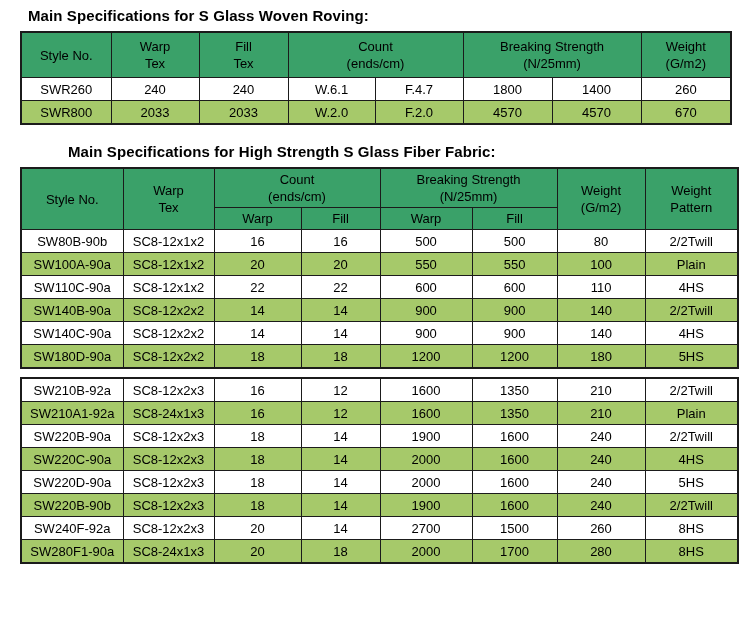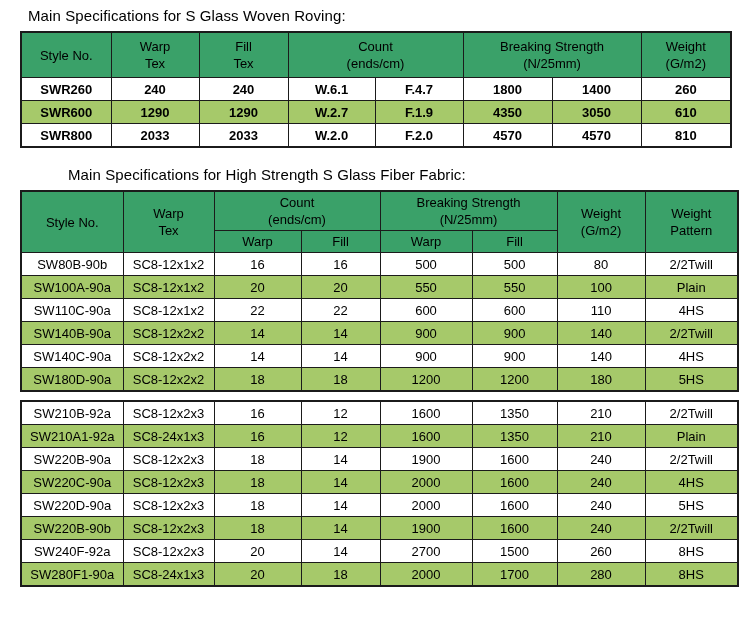--- a/index.html
+++ b/index.html
@@ -10,41 +10,41 @@
     --text:#000000;
   }
   html,body{margin:0;padding:0;background:#fff;}
   body{
     width:748px;height:627px;overflow:hidden;
     font-family:"Liberation Sans","DejaVu Sans",sans-serif;
     color:var(--text);
   }
   .page{padding:6px 0 0 20px;}
   .tbl-title{
-    font-size:15px;font-weight:normal;margin:0 0 6px 8px;line-height:19px;
+    font-size:15px;font-weight:bold;margin:0 0 6px 8px;line-height:19px;
     letter-spacing:.1px;
   }
   .tbl-title.second{margin-top:17px;margin-left:48px;}
   table{
     border-collapse:collapse;table-layout:fixed;
     border:2px solid var(--border);
     font-size:13px;
   }
   .t1{width:710px;}
   .t2{width:717px;}
   .t2.block2{margin-top:8px;}
   th,td{
     border:1px solid var(--border);
     text-align:center;vertical-align:middle;
     padding:0;font-weight:normal;color:var(--text);
     overflow:hidden;white-space:nowrap;
   }
   th{background:var(--header-green);}
   .t1 thead th{height:44px;}
-  .t1 tbody td{height:22px;font-weight:bold;}
+  .t1 tbody td{height:22px;}
   .t2 .hrow1 th{height:38px;}
   .t2 .hrow2 th{height:21px;}
   .t2 tbody td{height:22px;}
   tbody tr:nth-child(even) td{background:var(--row-green);}
   tbody tr:nth-child(odd) td{background:var(--row-white);}
   .h2line div{line-height:17px;}
 </style>
 </head>
 <body>
 
@@ -93,38 +93,28 @@
           <td>SWR260</td>
           <td>240</td>
           <td>240</td>
           <td>W.6.1</td>
           <td>F.4.7</td>
           <td>1800</td>
           <td>1400</td>
           <td>260</td>
         </tr>
         <tr>
-          <td>SWR600</td>
-          <td>1290</td>
-          <td>1290</td>
-          <td>W.2.7</td>
-          <td>F.1.9</td>
-          <td>4350</td>
-          <td>3050</td>
-          <td>610</td>
-        </tr>
-        <tr>
           <td>SWR800</td>
           <td>2033</td>
           <td>2033</td>
           <td>W.2.0</td>
           <td>F.2.0</td>
           <td>4570</td>
           <td>4570</td>
-          <td>810</td>
+          <td>670</td>
         </tr>
       </tbody>
   </table>
 
   <div class="tbl-title second">Main Specifications for High Strength S Glass Fiber Fabric:</div>
 
   <table class="t2 block1">
     <colgroup>
       <col style="width:102px">
         <col style="width:91px">

